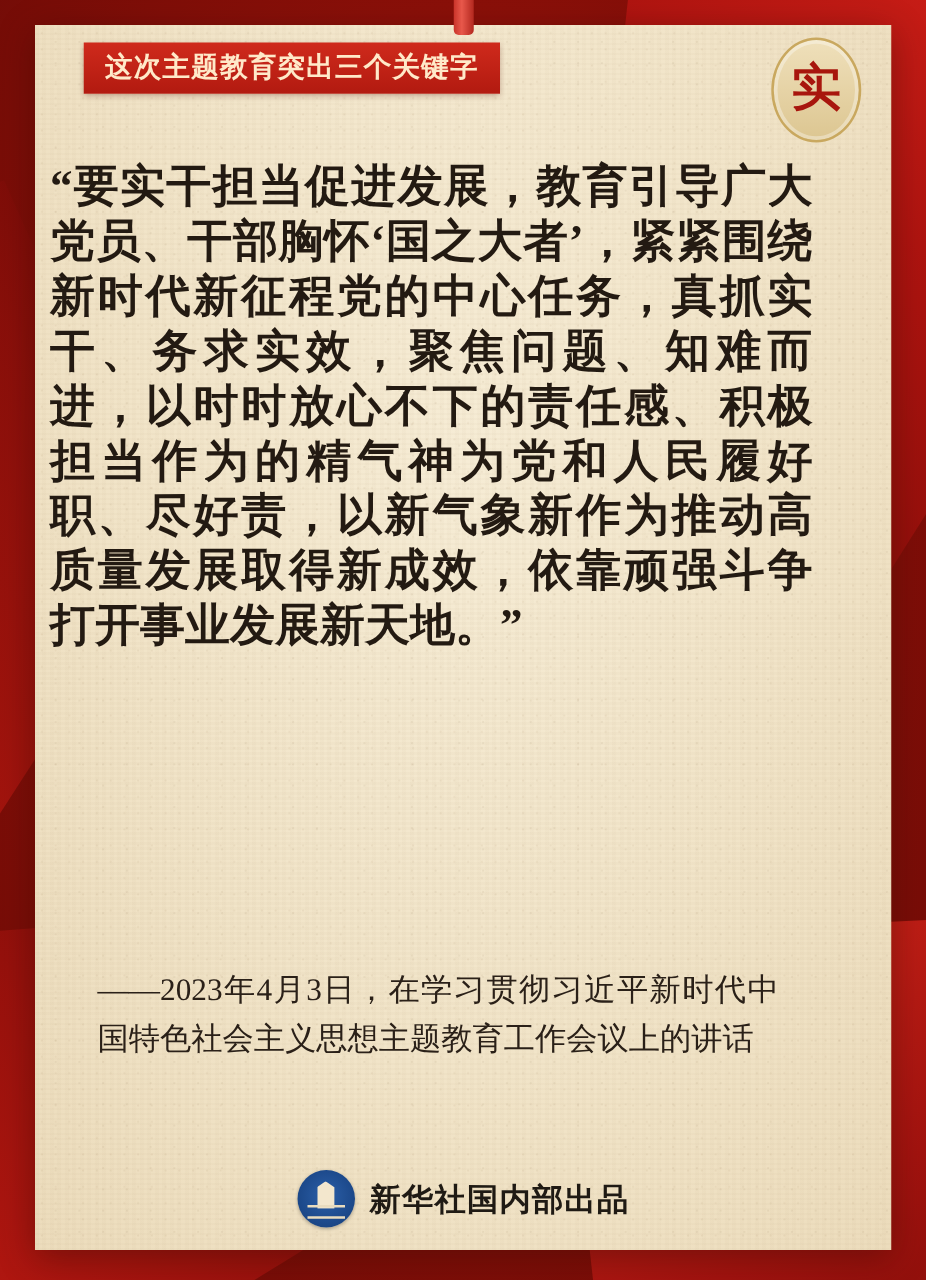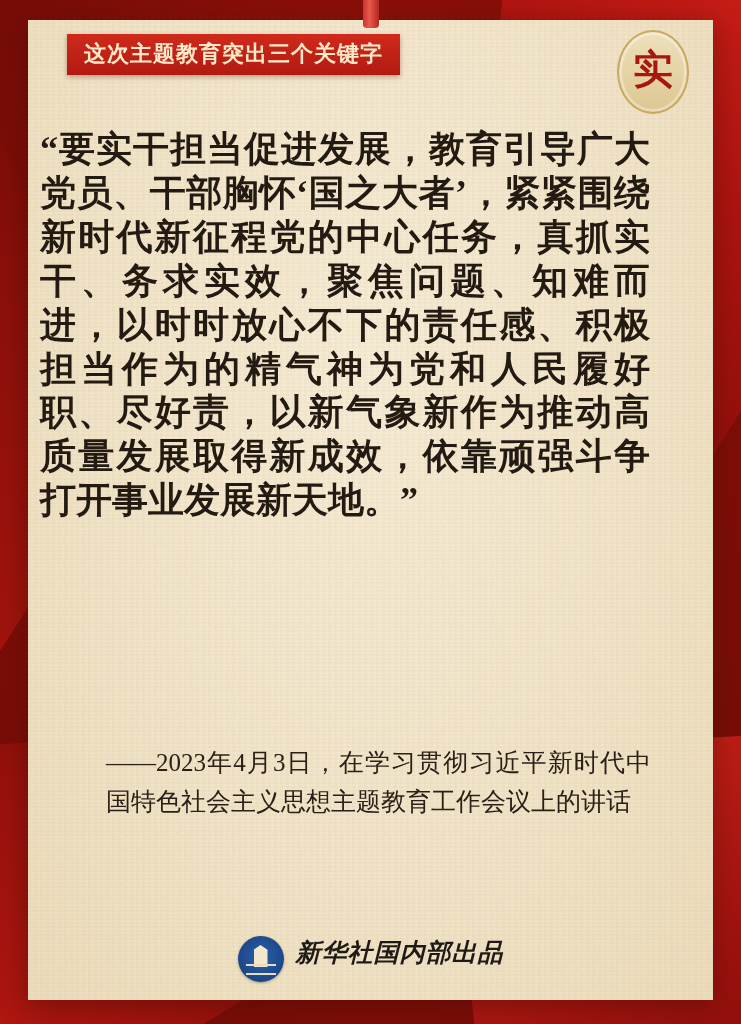--- a/index.html
+++ b/index.html
@@ -156,41 +156,40 @@
     text-align: justify;
     text-justify: inter-character;
     letter-spacing: 0px;
     z-index: 6;
   }
 
   
   .attribution {
     position: absolute;
     left: 78px;
-    top: 744px;
+    top: 774px;
     width: 545px;
     font-family: "Liberation Serif", "DejaVu Serif", serif;
     font-size: 25px;
     line-height: 1.55;
     color: #2a2018;
     text-align: justify;
     z-index: 6;
-    margin-left: 28px;
   }
 
   
   .footer {
     position: absolute;
     bottom: 42px;
     left: 0; right: 0;
     display: flex;
+    align-items: center;
     justify-content: center;
     gap: 12px;
     z-index: 6;
-    font-style: italic;
   }
   .xinhua-logo {
     width: 46px; height: 46px;
     border-radius: 50%;
     background: radial-gradient(circle at 50% 45%, #2b5fa8 0%, #1d4a8c 60%, #173d75 100%);
     position: relative;
     box-shadow: 0 1px 3px rgba(0,0,0,.3);
     flex: none;
   }
   .xinhua-logo::before {

